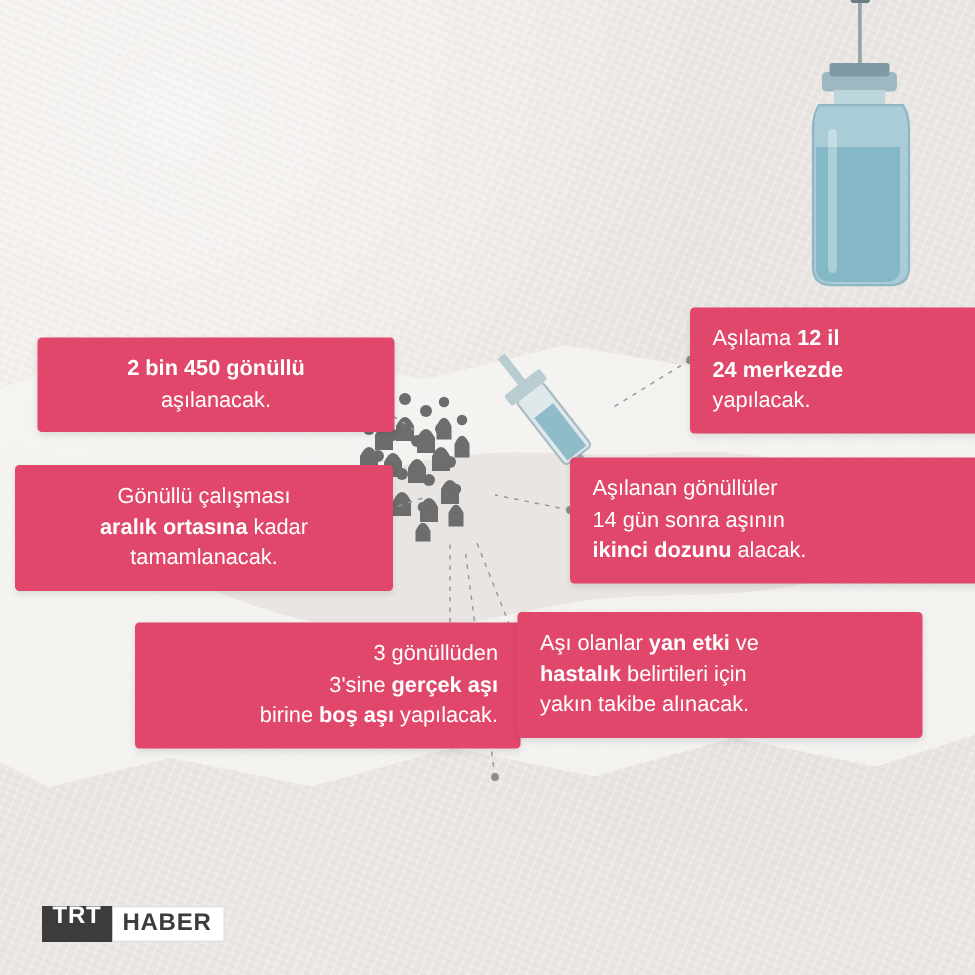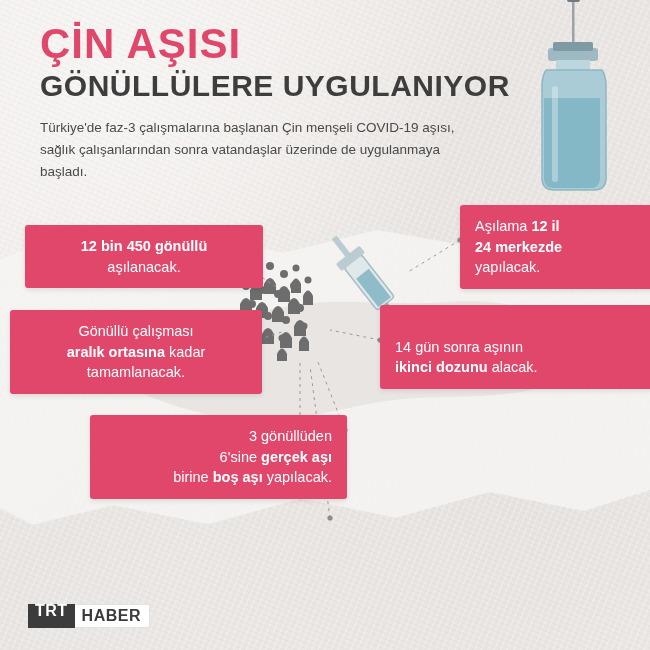--- a/index.html
+++ b/index.html
@@ -162,25 +162,20 @@
     text-align: right;
   }
 </style>
 </head>
 <body>
 
 <div class="infographic">
   <div class="texture"></div>
   <div class="paper-band"></div>
 
-  <div class="header">
-    <h1 class="title-main">ÇİN AŞISI</h1>
-    <h2 class="title-sub">GÖNÜLLÜLERE UYGULANIYOR</h2>
-    <p class="intro">Türkiye'de faz-3 çalışmalarına başlanan Çin menşeli COVID-19 aşısı, sağlık çalışanlarından sonra vatandaşlar üzerinde de uygulanmaya başladı.</p>
-  </div>
 
   <div class="vial-art">
     <svg viewBox="0 0 120 215" width="120" height="215" aria-hidden="true">
 
       <rect x="60" y="0" width="2.5" height="60" fill="#9aa3a8"></rect>
       <rect x="55" y="-2" width="13" height="10" rx="2" fill="#6f7b82"></rect>
 
       <rect x="52" y="-60" width="19" height="62" rx="3" fill="#cfe2e8" stroke="#9db6bf" stroke-width="1"></rect>
 
       <rect x="36" y="54" width="50" height="13" rx="3" fill="#9fb9c2"></rect>
@@ -267,23 +262,24 @@
       <circle cx="233" cy="258" r="2.6"></circle>
       <circle cx="460" cy="240" r="2.6"></circle>
       <circle cx="232" cy="348" r="2.6"></circle>
       <circle cx="380" cy="340" r="2.6"></circle>
       <circle cx="300" cy="436" r="2.6"></circle>
       <circle cx="345" cy="430" r="2.6"></circle>
       <circle cx="330" cy="518" r="2.6"></circle>
     </g>
   </svg>
 
-  <div class="callout center" id="callout-1"><b>12 bin 450 gönüllü</b><br><span>aşılanacak.</span></div>
+  <div class="callout center" id="callout-1"><b>2 bin 450 gönüllü</b><br><span>aşılanacak.</span></div>
   <div class="callout left" id="callout-2"><span>Aşılama </span><b>12 il</b><br><b>24 merkezde</b><br><span>yapılacak.</span></div>
   <div class="callout center" id="callout-3"><span>Gönüllü çalışması</span><br><b>aralık ortasına</b><span> kadar</span><br><span>tamamlanacak.</span></div>
-  <div class="callout left" id="callout-4"><br><span>14 gün sonra aşının</span><br><b>ikinci dozunu</b><span> alacak.</span></div>
-  <div class="callout right" id="callout-5"><span>3 gönüllüden</span><br><span>6'sine </span><b>gerçek aşı</b><br><span>birine </span><b>boş aşı</b><span> yapılacak.</span></div>
+  <div class="callout left" id="callout-4"><span>Aşılanan gönüllüler</span><br><span>14 gün sonra aşının</span><br><b>ikinci dozunu</b><span> alacak.</span></div>
+  <div class="callout right" id="callout-5"><span>3 gönüllüden</span><br><span>3'sine </span><b>gerçek aşı</b><br><span>birine </span><b>boş aşı</b><span> yapılacak.</span></div>
+  <div class="callout left" id="callout-6"><span>Aşı olanlar </span><b>yan etki</b><span> ve</span><br><b>hastalık</b><span> belirtileri için</span><br><span>yakın takibe alınacak.</span></div>
 
   <div class="logo">
     <span class="trt">TRT</span>
     <span class="haber">HABER</span>
   </div>
 </div>
 
 </body></html>

